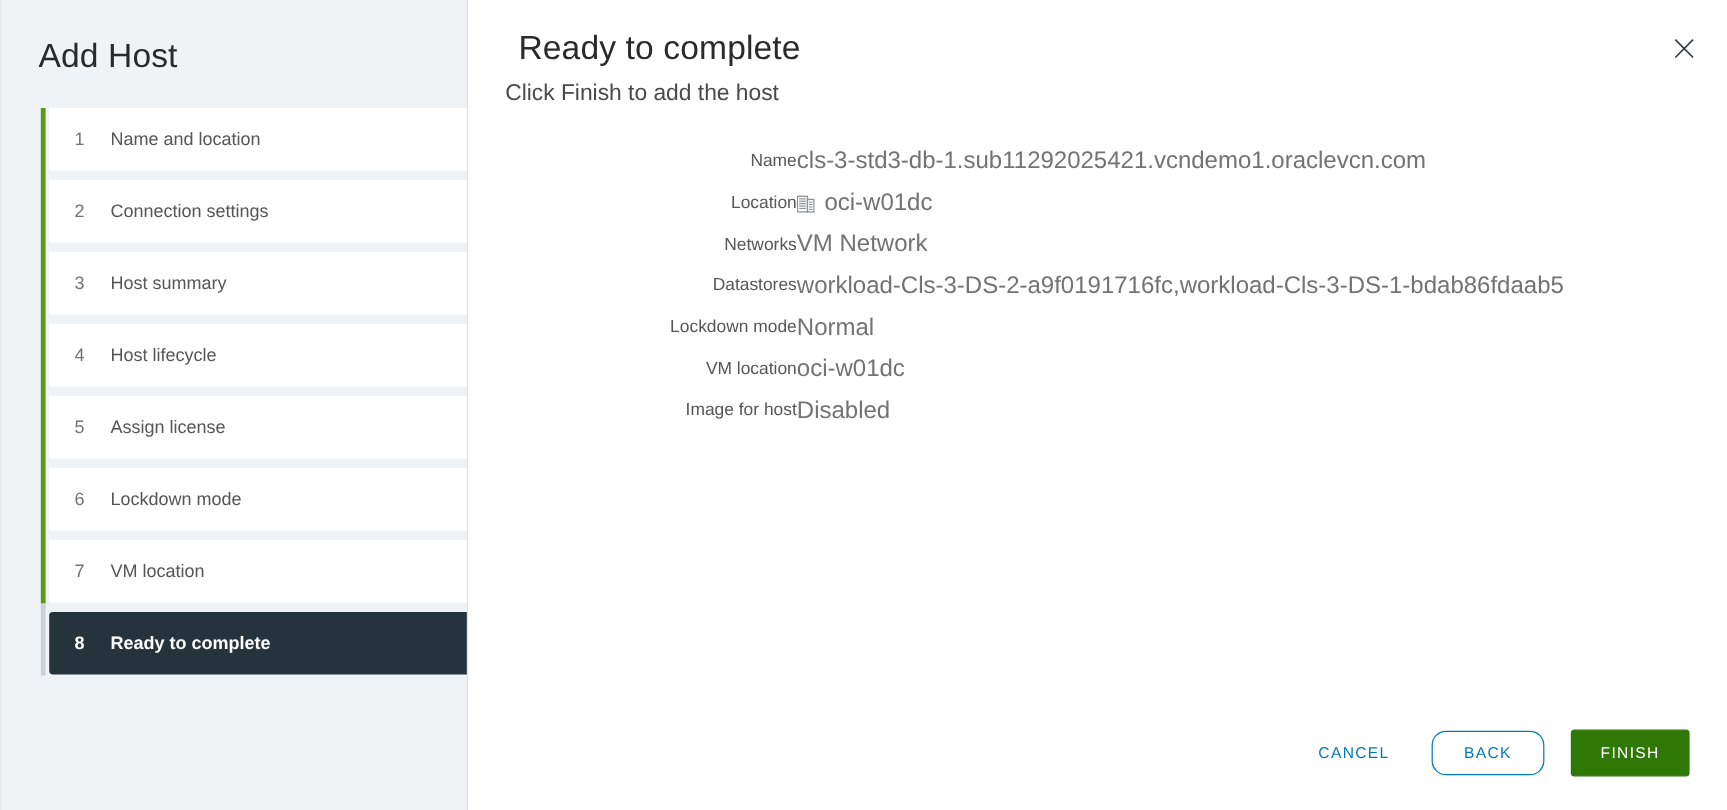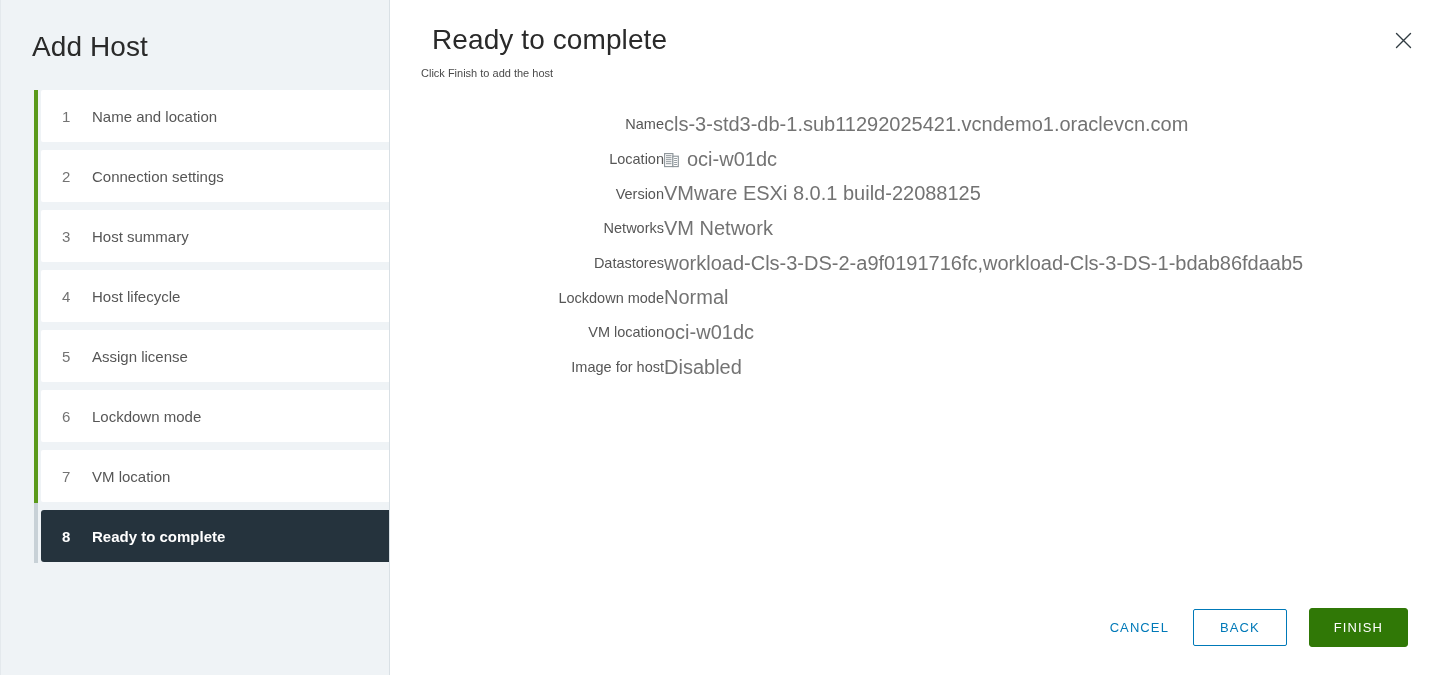--- a/index.html
+++ b/index.html
@@ -122,21 +122,21 @@
     padding: 22px 0 0 42px;
     font-size: 28px;
     font-weight: 400;
     color: #2a2a2a;
     line-height: 36px;
     letter-spacing: 0.1px;
   }
   #main-subtitle {
     margin: 0;
     padding: 9px 0 0 31px;
-    font-size: 11px;
+    font-size: 19px;
     color: #4a4a4a;
   }
 
   
   #summary {
     margin: 28px 0 0 0;
     padding-left: 46px;
     text-align: right;
   }
   .srow {
@@ -180,23 +180,23 @@
     padding: 9px 16px;
     cursor: pointer;
     font-family: "Liberation Sans", sans-serif;
   }
   #back-button {
     font-size: 13px;
     letter-spacing: 1.1px;
     color: #0079b8;
     background: #ffffff;
     border: 1px solid #0079b8;
-    border-radius: 2px;
+    border-radius: 12px;
     padding: 10px 26px;
-    margin-left: 8px;
+    margin-left: 19px;
     cursor: pointer;
     font-family: "Liberation Sans", sans-serif;
   }
   #finish-button {
     font-size: 13px;
     letter-spacing: 1.1px;
     color: #ffffff;
     background: #307806;
     border: 1px solid #307806;
     border-radius: 3px;
@@ -289,26 +289,20 @@
                   <rect x="10.1" y="8" width="3" height="0.9"></rect>
                   <rect x="10.1" y="10" width="3" height="0.9"></rect>
                   <rect x="10.1" y="12" width="3" height="0.9"></rect>
                 </g>
               </svg>
             </span>
             <span>oci-w01dc</span>
           </div>
         </div>
         <div class="srow">
-          <div class="skey">Version</div>
-          <div class="sval">
-            <span>VMware ESXi 8.0.1 build-22088125</span>
-          </div>
-        </div>
-        <div class="srow">
           <div class="skey">Networks</div>
           <div class="sval">
             <span>VM Network</span>
           </div>
         </div>
         <div class="srow">
           <div class="skey">Datastores</div>
           <div class="sval">
             <span>workload-Cls-3-DS-2-a9f0191716fc,workload-Cls-3-DS-1-bdab86fdaab5</span>
           </div>

